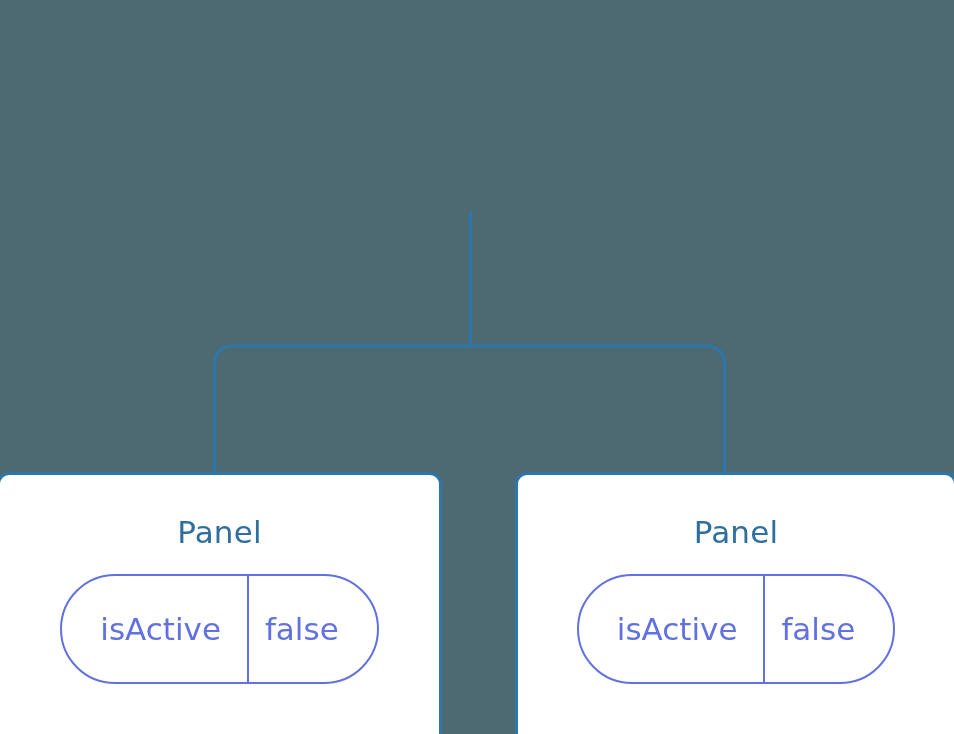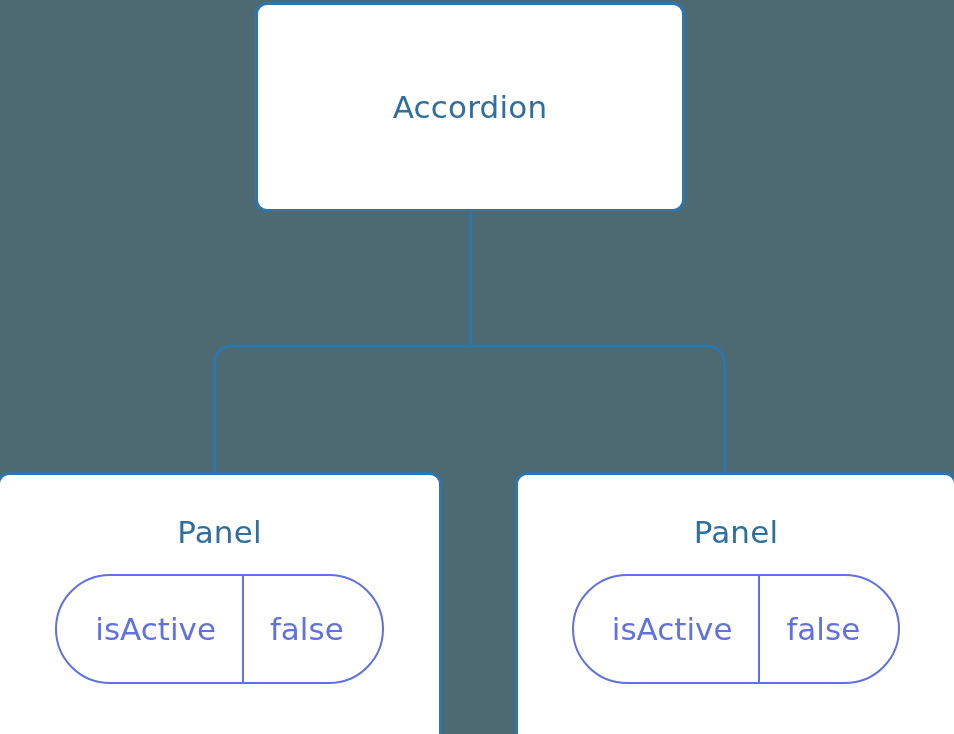--- a/index.html
+++ b/index.html
@@ -100,40 +100,37 @@
     color: #6172e0;
     font-size: 31px;
     line-height: 1;
     white-space: nowrap;
     box-sizing: border-box;
   }
   .prop-key {
     padding: 0 26px 0 38px;
   }
   .prop-value {
-    padding: 0 38px 0 26px;
+    padding: 0 38px 0 16px;
     border-left: 2px solid #6172e0;
   }
 </style>
 </head>
 <body>
 
 <div id="diagram-canvas">
 
   <svg id="connectors" viewBox="0 0 954 734" xmlns="http://www.w3.org/2000/svg">
 
     <path d="M 470.5 211 L 470.5 346" fill="none" stroke="#2d76aa" stroke-width="3"></path>
 
     <path d="M 470.5 346 L 233 346 Q 214.5 346 214.5 365 L 214.5 474" fill="none" stroke="#2d76aa" stroke-width="3"></path>
     <path d="M 470.5 346 L 705 346 Q 724.5 346 724.5 365 L 724.5 474" fill="none" stroke="#2d76aa" stroke-width="3"></path>
   </svg>
 
-  <div class="node" id="node-accordion">
-    <div class="node-title">Accordion</div>
-  </div>
 
   <div class="node panel-node" id="node-panel-0">
     <div class="node-title">Panel</div>
     <div class="prop-pill">
       <div class="prop-key">isActive</div>
       <div class="prop-value">false</div>
     </div>
   </div>
 
   <div class="node panel-node" id="node-panel-1">

